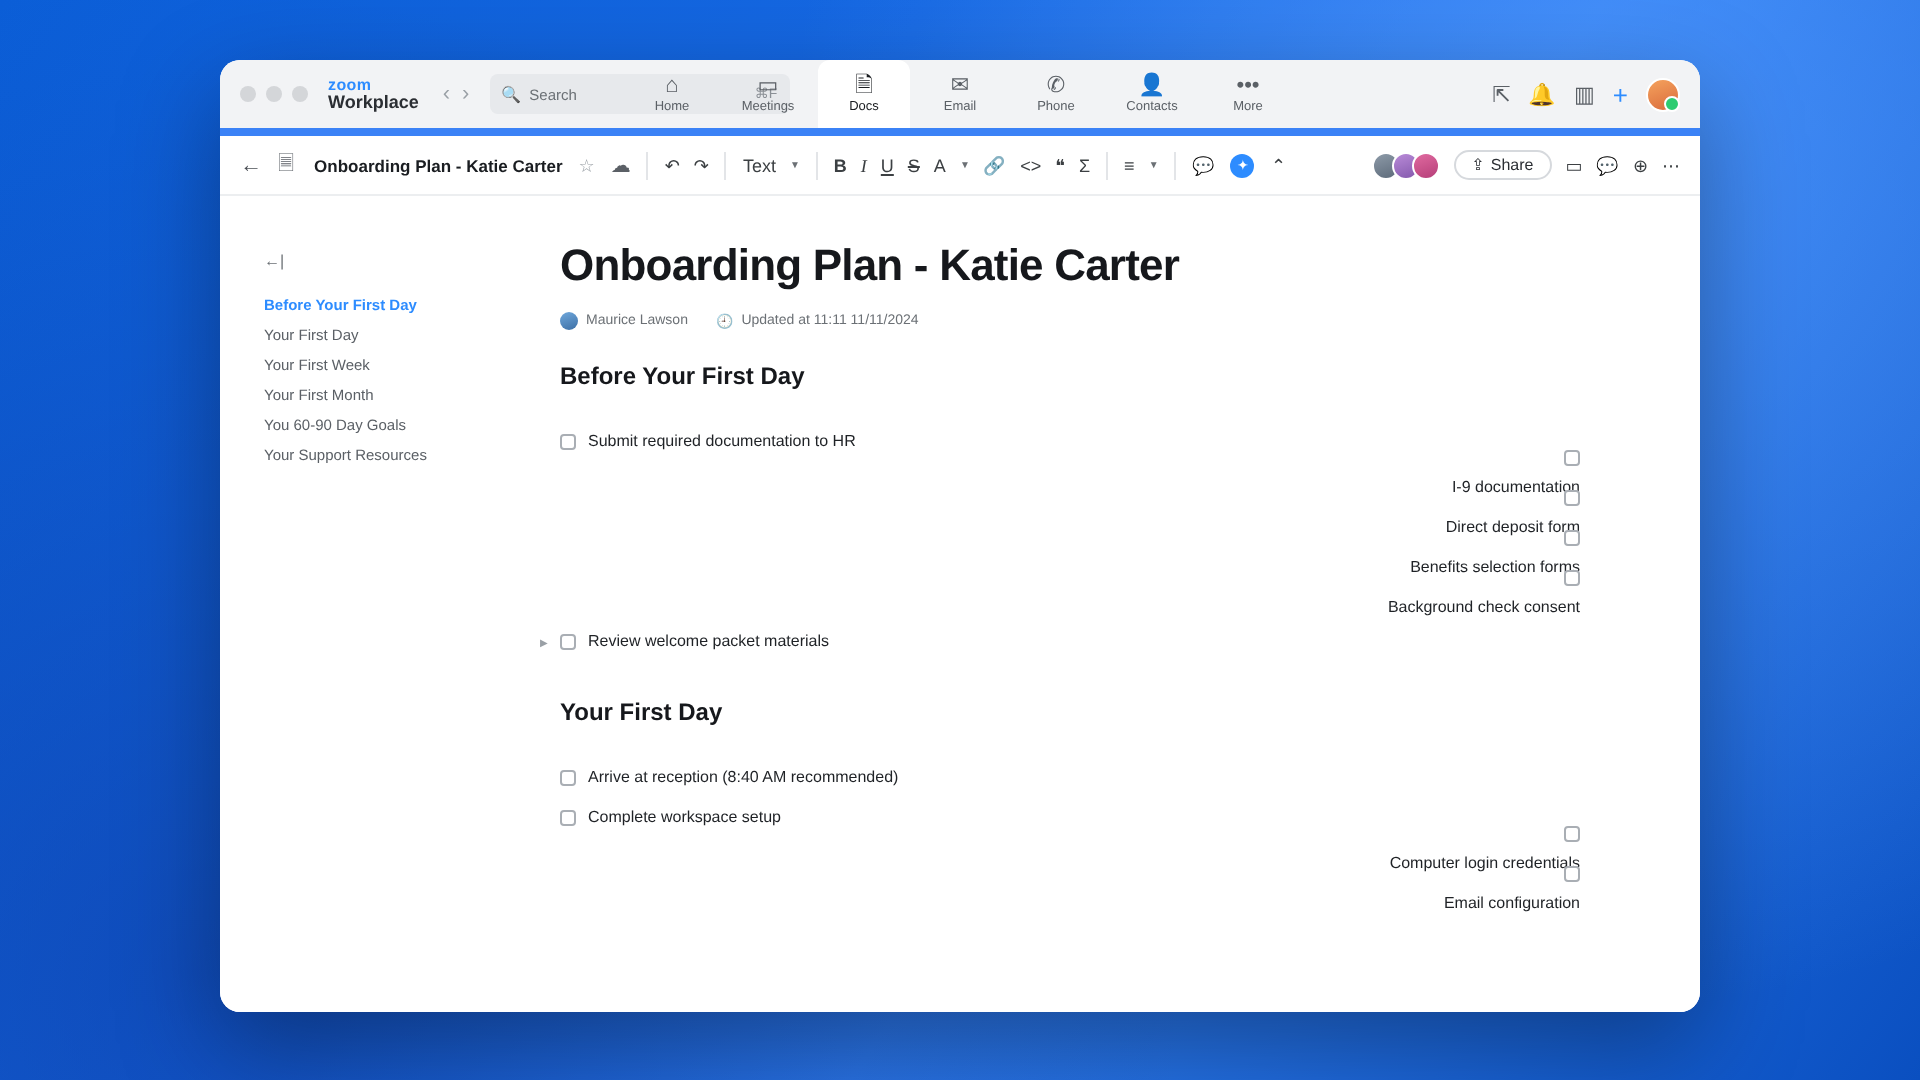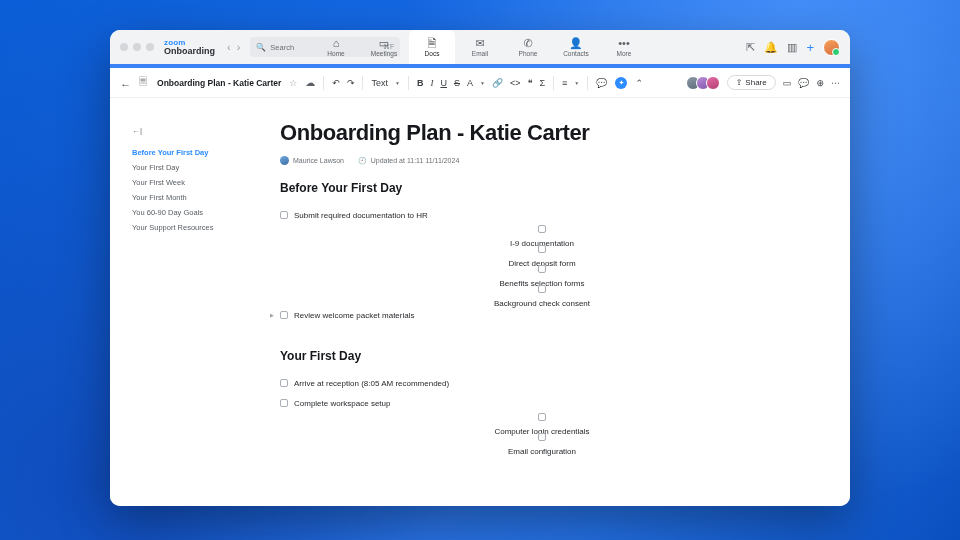--- a/index.html
+++ b/index.html
@@ -197,21 +197,21 @@
   }
   .clock { font-size: 7px; }
 
   .doc-h2 {
     font-size: 12px; font-weight: 700; color: #16181c;
     margin: 14px 0 10px 0;
   }
   .doc-h2.second { margin-top: 24px; }
 
   .line {
-    display: flex; align-items: center;
+    display: flex; align-items: flex-end;
     gap: 6px;
     font-size: 8px; color: #1f2226;
     height: 20px;
     position: relative;
   }
   .line.indent { padding-left: 14px; flex-direction: column; }
   .twisty {
     position: absolute; left: -10px;
     font-size: 5px; color: #9aa0a6;
   }
@@ -230,21 +230,21 @@
 
   <div class="chrome">
     <div class="traffic">
       <span class="dot"></span>
       <span class="dot"></span>
       <span class="dot"></span>
     </div>
 
     <div class="brand">
       <div class="b1">zoom</div>
-      <div class="b2">Onboarding</div>
+      <div class="b2">Workplace</div>
     </div>
 
     <div class="navarrows">
       <span>‹</span>
       <span>›</span>
     </div>
 
     <div class="searchbox">
       <span class="sicon">🔍</span>
       <span>Search</span>
@@ -408,21 +408,21 @@
       <div class="line">
         <span class="twisty">▶</span>
         <span class="cbox"></span>
         <span>Review welcome packet materials</span>
       </div>
 
       <div class="doc-h2 second">Your First Day</div>
 
       <div class="line">
         <span class="cbox"></span>
-        <span>Arrive at reception (8:05 AM recommended)</span>
+        <span>Arrive at reception (8:40 AM recommended)</span>
       </div>
       <div class="line">
         <span class="cbox"></span>
         <span>Complete workspace setup</span>
       </div>
       <div class="line indent">
         <span class="cbox"></span>
         <span>Computer login credentials</span>
       </div>
       <div class="line indent">

